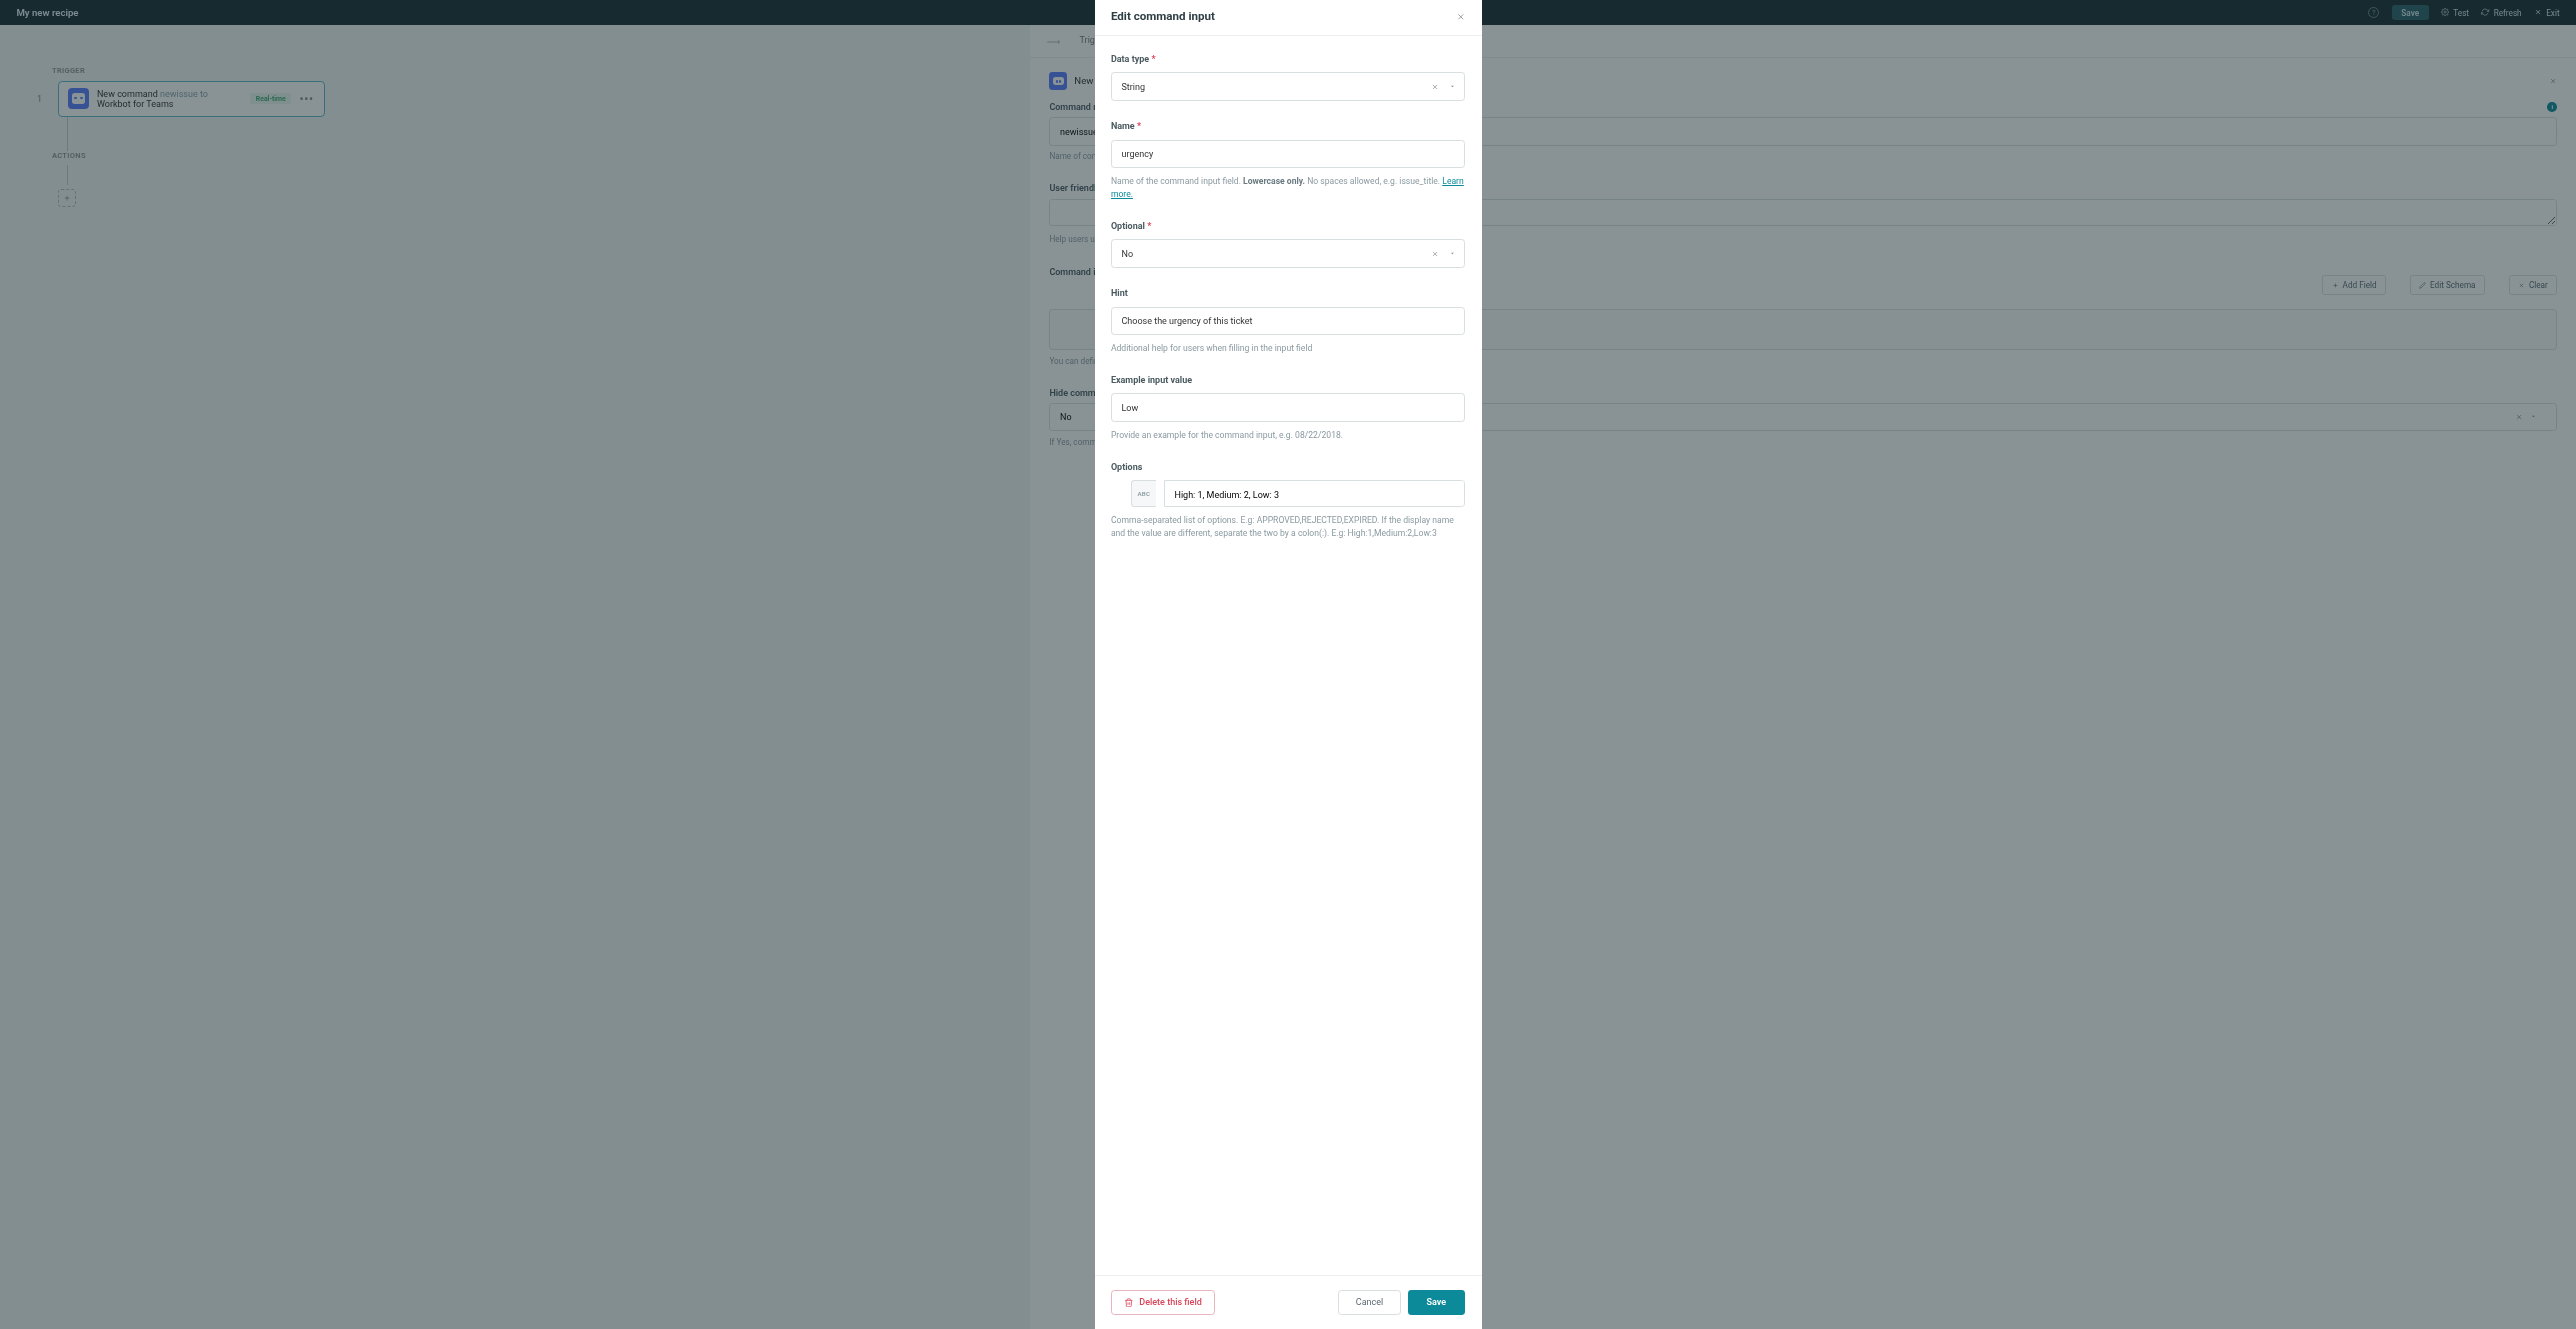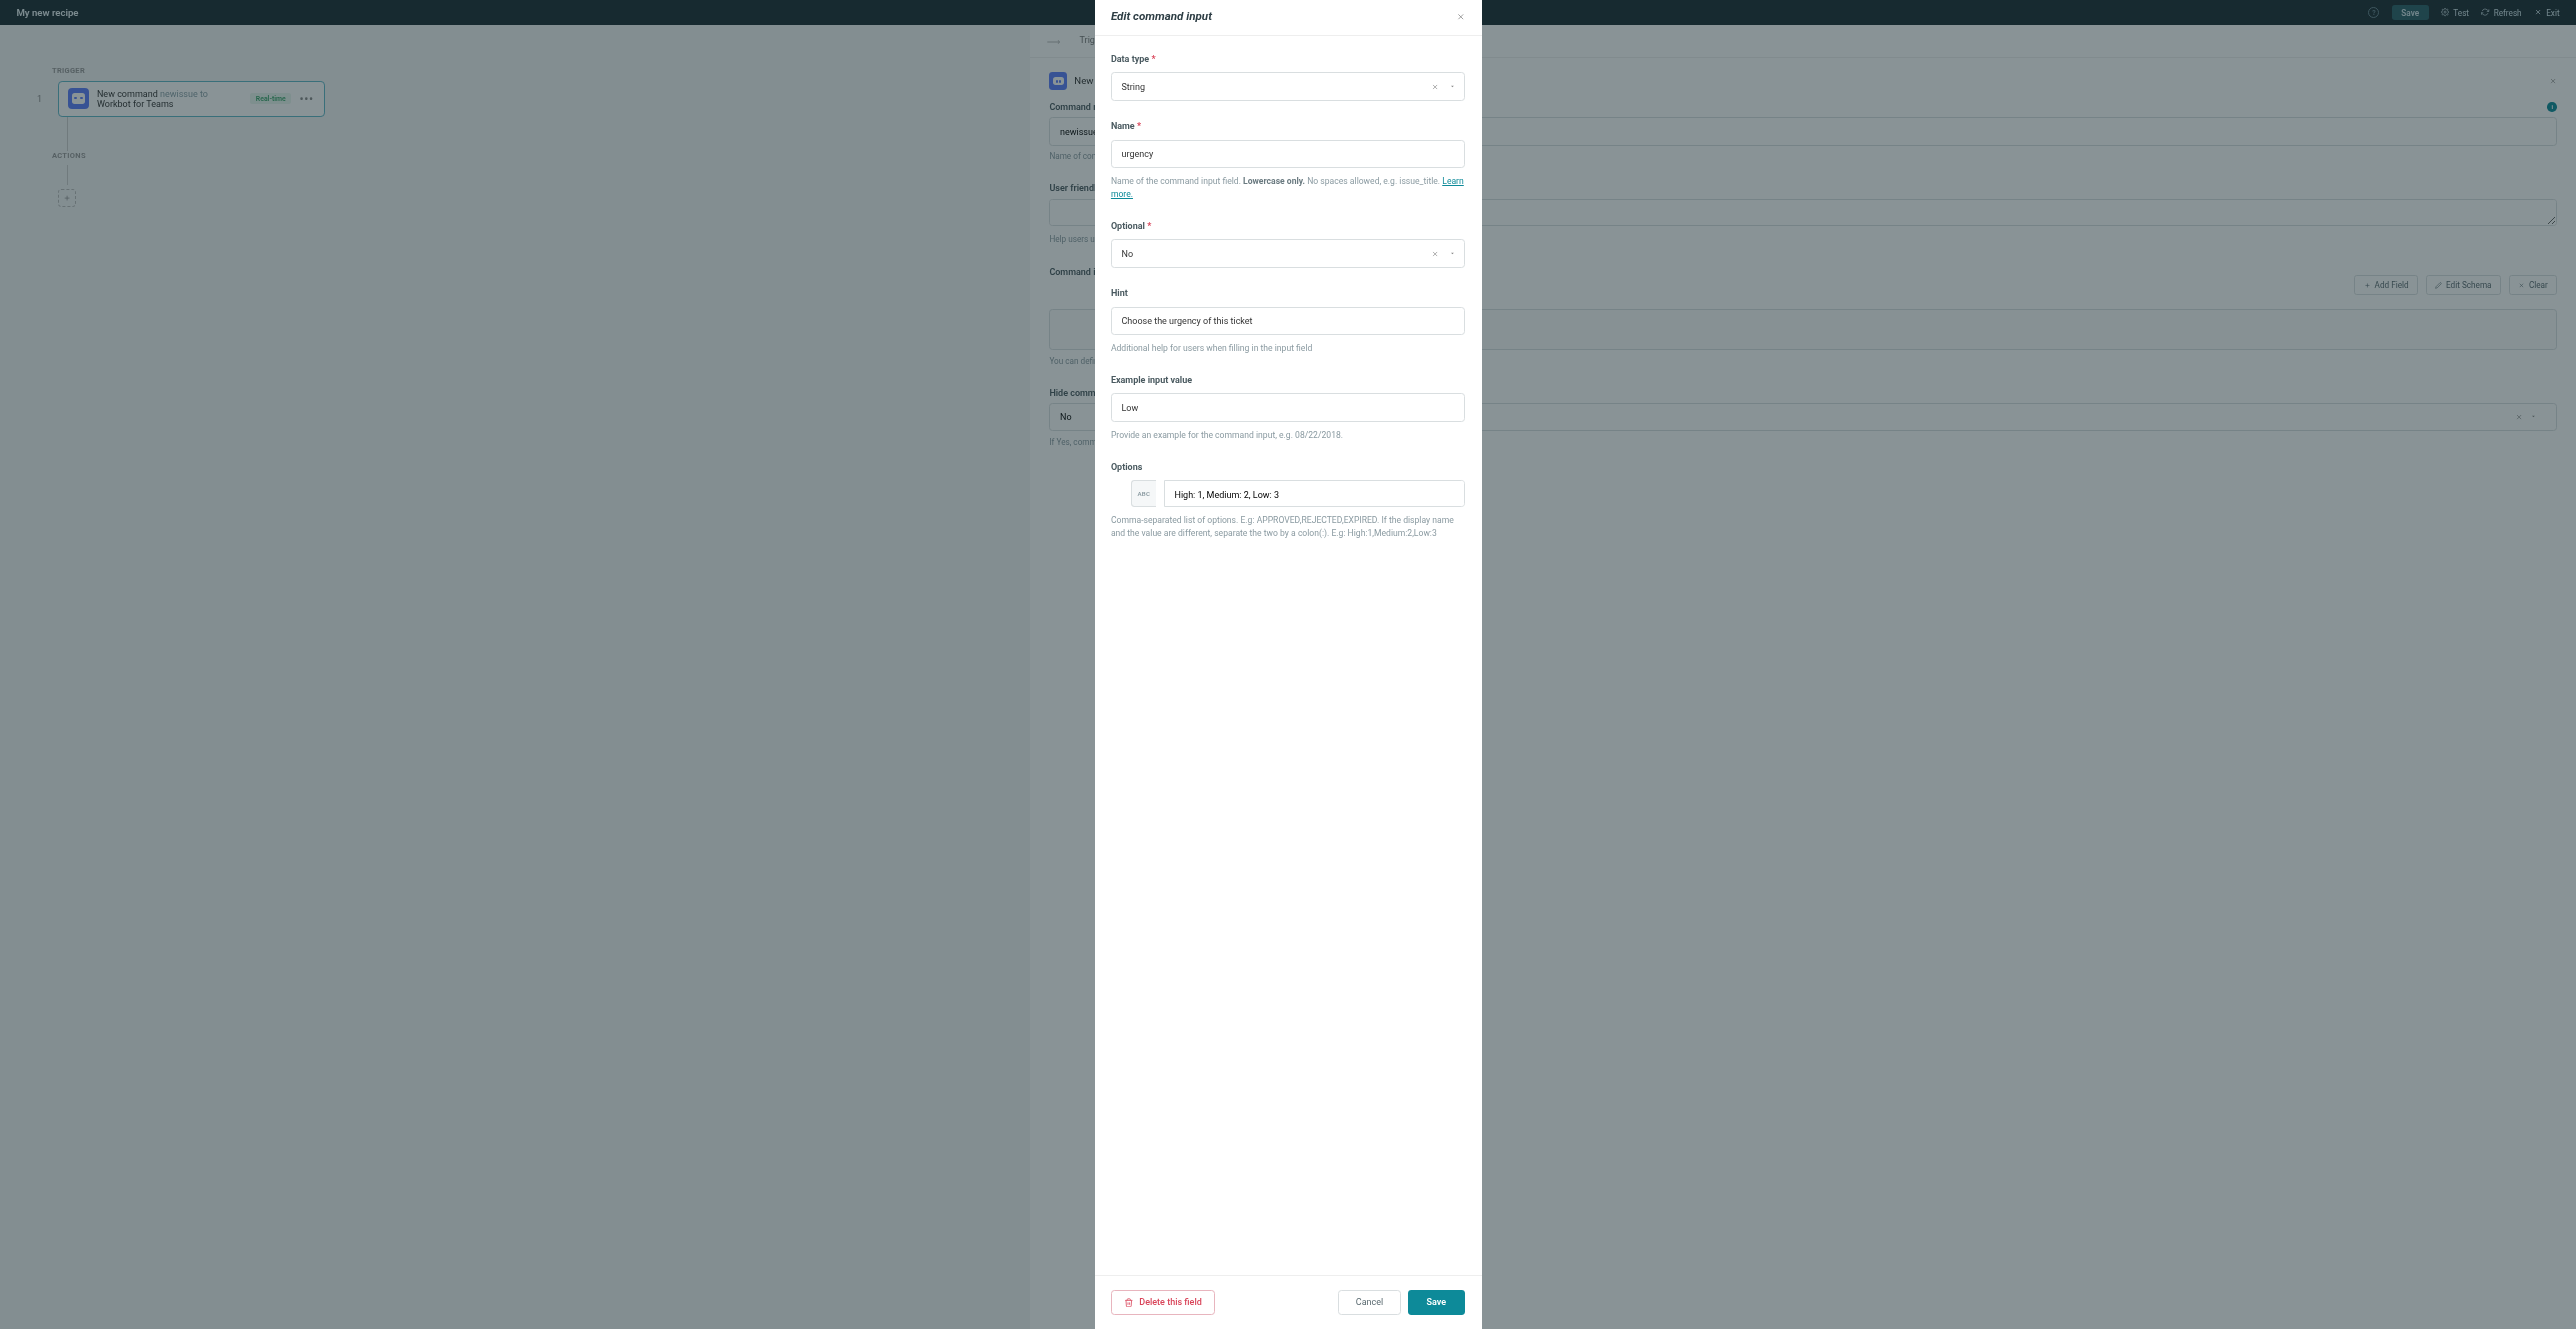--- a/index.html
+++ b/index.html
@@ -49,30 +49,30 @@
 .panel-title-row .title .light { color: #999; }
 .close-x { margin-left: auto; color: #888; cursor: pointer; font-size: 12.3px; }
 
 .field-group { margin-bottom: 20.6px; }
 .field-label-row { display: flex; align-items: center; justify-content: space-between; margin-bottom: 5.5px; }
 .field-label { font-size: 9px; font-weight: 600; color: #4a5a60; }
 .input-box { width: 100%; border: 0.7px solid #d9dee0; border-radius: 3.4px; padding: 8.2px 9.6px; font-size: 9px; background: #fff; }
 .helper-text { font-size: 8.2px; color: #8a9aa1; margin-top: 5.5px; line-height: 1.4; }
 .helper-text strong { color: #5a6a70; font-weight: 600; }
 
-.field-actions { display: flex; gap: 8px; justify-content: flex-end; margin-top: -6.9px; margin-bottom: 13.7px; }
+.field-actions { display: flex; gap: 24px; justify-content: flex-end; margin-top: -6.9px; margin-bottom: 13.7px; }
 .small-btn { border: 0.7px solid #d9dee0; border-radius: 2.7px; padding: 4.1px 8.2px; font-size: 8.2px; color: #5a6a70; background: #fff; cursor: pointer; display: inline-flex; align-items: center; gap: 4.1px; }
 
 .select-row { display: flex; align-items: center; }
 .select-ctrls { display: flex; gap: 6.9px; padding: 0 9.6px; color: #888; }
 
 
 .overlay { position: fixed; top: 0; left: 0; width: 100%; height: 100%; background: rgba(20,40,46,0.5); display: flex; align-items: flex-start; justify-content: center; }
 .modal { width: 387px; height: 100%; background: #fff; display: flex; flex-direction: column; }
-.modal-header { padding: 8.2px 16.4px 11px; display: flex; justify-content: space-between; align-items: center; border-bottom: 0.7px solid #eee; font-style: italic; }
+.modal-header { padding: 8.2px 16.4px 11px; display: flex; justify-content: space-between; align-items: center; border-bottom: 0.7px solid #eee; }
 .modal-title { font-size: 11.6px; font-weight: 700; color: #2e3e45; }
 .modal-close { color: #888; font-size: 13.7px; cursor: pointer; }
 .modal-body { flex: 1; overflow-y: auto; padding: 18px 16.4px; }
 .modal-field { margin-bottom: 20.6px; }
 .modal-field-label { font-size: 9px; font-weight: 700; color: #4a5a60; margin-bottom: 8.2px; }
 .req { color: #d9455a; }
 .modal-input { width: 100%; border: 0.7px solid #d9dee0; border-radius: 3.4px; padding: 8.2px 9.6px; font-size: 9px; color: #333; }
 .modal-select { position: relative; }
 .modal-select .controls { position: absolute; right: 9.6px; top: 50%; transform: translateY(-50%); display: flex; gap: 9.6px; color: #888; font-size: 9.6px; }
 .modal-help { font-size: 8.6px; color: #8a9aa1; margin-top: 6.9px; line-height: 1.5; }

